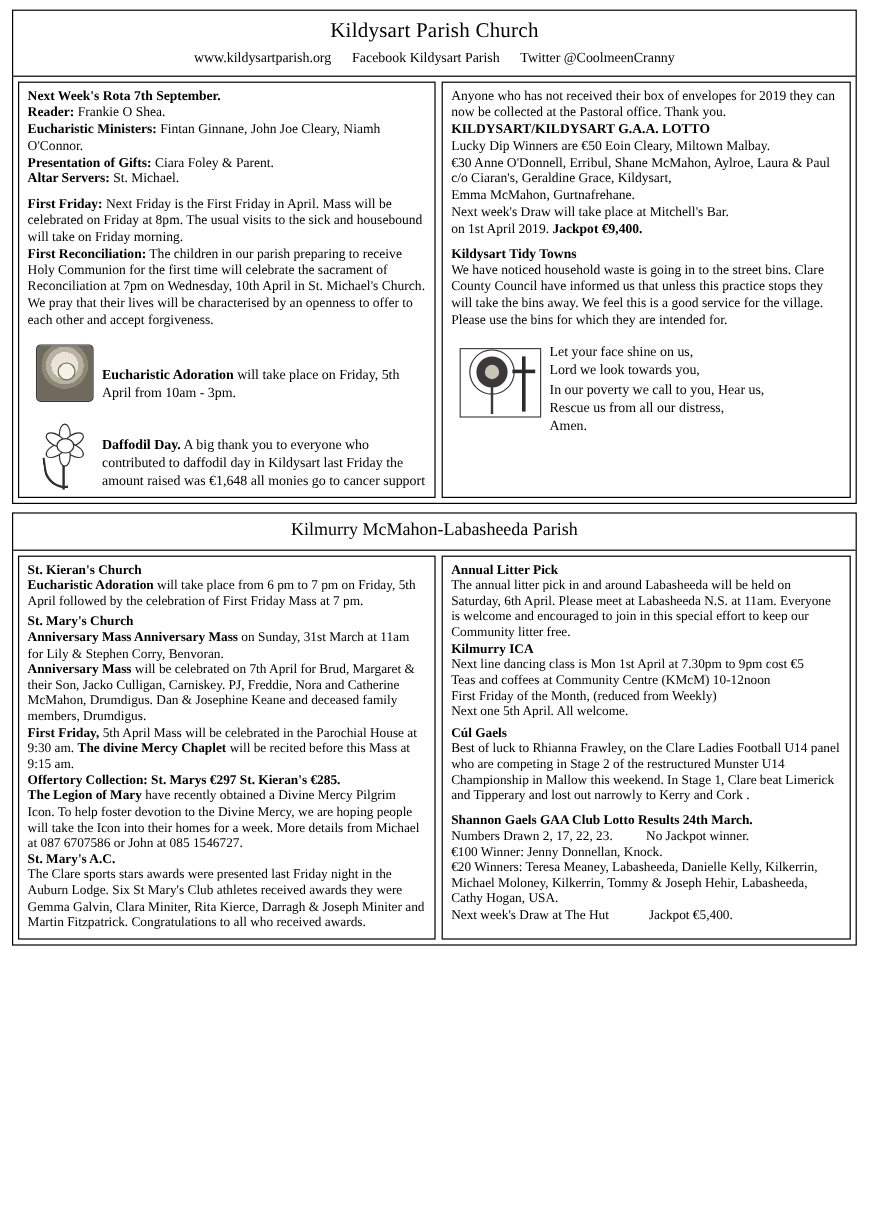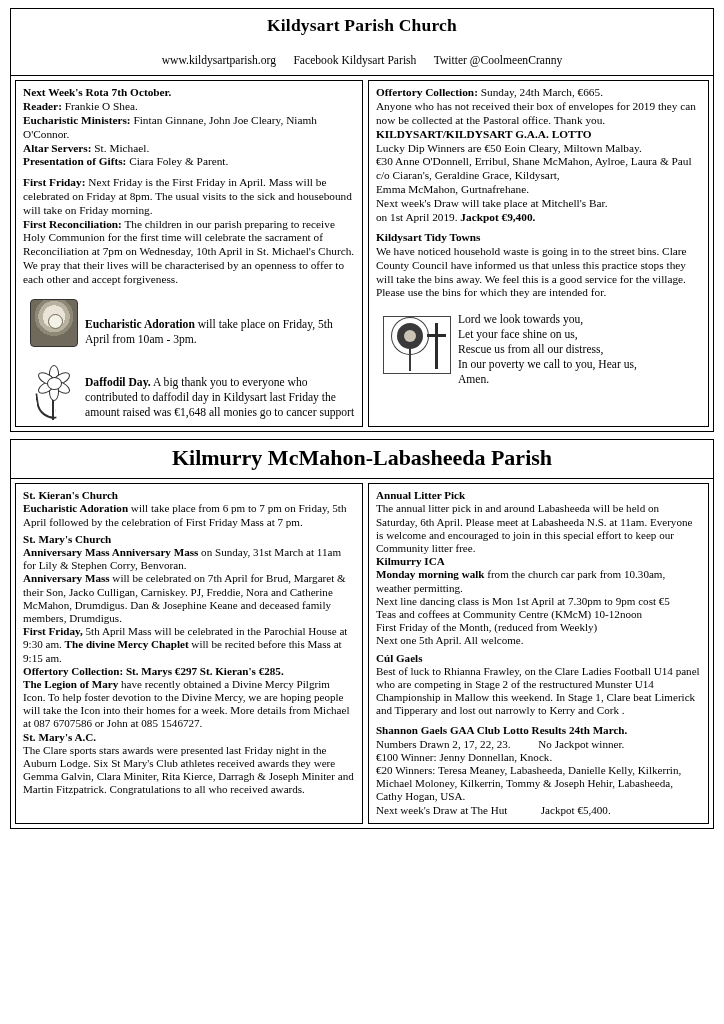--- a/index.html
+++ b/index.html
@@ -25,24 +25,24 @@
     border: 1.5px solid #000;
     box-sizing: border-box;
   }
   
   .banner {
     border-bottom: 1.5px solid #000;
     padding: 6px 4px 7px 4px;
     text-align: center;
   }
   .banner-title {
-    font-weight: bold;
+    font-weight: normal;
     font-size: 17.5px;
     letter-spacing: 0.2px;
-    margin-bottom: 18px;
+    margin-bottom: 6px;
   }
   .banner-sub {
     font-size: 11.6px;
   }
   .banner-sub span { white-space: pre; }
   .two-col {
     display: flex;
     padding: 4px;
     box-sizing: border-box;
   }
@@ -189,22 +189,22 @@
   .prayer-body { flex: 1 1 auto; font-size: 11.6px; line-height: 1.30; }
 
   
   .spacer { height: 7px; }
   .banner2 {
     border-bottom: 1.5px solid #000;
     padding: 5px 4px 6px 4px;
     text-align: center;
   }
   .banner2-title {
-    font-weight: bold;
-    font-size: 22px;
+    font-weight: normal;
+    font-size: 15px;
   }
   .small { font-size: 11.1px; }
   .tight { line-height: 1.19; }
 </style>
 </head>
 <body>
 
 <div class="page">
 
   <div class="outer-box">
@@ -215,25 +215,25 @@
         <span>&nbsp;&nbsp;&nbsp;&nbsp;</span>
         <span>Facebook Kildysart Parish</span>
         <span>&nbsp;&nbsp;&nbsp;&nbsp;</span>
         <span>Twitter @CoolmeenCranny</span>
       </div>
     </div>
 
     <div class="two-col">
 
       <div class="col col-left">
-        <p class="blk b">Next Week's Rota 7th October.</p>
+        <p class="blk b">Next Week's Rota 7th September.</p>
         <p class="blk"><span class="b">Reader:</span><span> Frankie O Shea.</span></p>
         <p class="blk"><span class="b">Eucharistic Ministers:</span><span> Fintan Ginnane, John Joe Cleary, Niamh O'Connor.</span></p>
+        <p class="blk"><span class="b">Presentation of Gifts:</span><span> Ciara Foley &amp; Parent.</span></p>
         <p class="blk"><span class="b">Altar Servers:</span><span> St. Michael.</span></p>
-        <p class="blk"><span class="b">Presentation of Gifts:</span><span> Ciara Foley &amp; Parent.</span></p>
 
         <div class="gap"></div>
 
         <p class="blk"><span class="b">First Friday:</span><span> Next Friday is the First Friday in April. Mass will be celebrated on Friday at 8pm.  The usual visits to the sick and housebound will take on Friday morning.</span></p>
 
         <p class="blk"><span class="b">First Reconciliation:</span><span> The children in our parish preparing to receive Holy Communion for the first time will celebrate the sacrament of Reconciliation at 7pm on Wednesday, 10th April in St. Michael's Church. We pray that their lives will be characterised by an openness to offer to each other and accept forgiveness.</span></p>
 
         <div class="img-block">
           <div class="img-holder">
             <div class="monstrance"></div>
@@ -259,21 +259,20 @@
               <div class="cup"></div>
             </div>
           </div>
           <div class="img-body">
             <span class="b">Daffodil  Day.</span><span> A big thank you to everyone who contributed to daffodil day in Kildysart last Friday the amount raised was €1,648 all monies go to cancer support</span>
           </div>
         </div>
       </div>
 
       <div class="col col-right">
-        <p class="blk"><span class="b">Offertory Collection:</span><span> Sunday, 24th March, €665.</span></p>
         <p class="blk">Anyone who has not  received their  box of envelopes  for 2019 they can now  be collected at the Pastoral office. Thank you.</p>
         <p class="blk b">KILDYSART/KILDYSART G.A.A. LOTTO</p>
         <p class="blk">Lucky Dip Winners are €50 Eoin Cleary, Miltown Malbay.</p>
         <p class="blk">€30 Anne O'Donnell, Erribul, Shane McMahon, Aylroe, Laura &amp; Paul c/o Ciaran's, Geraldine Grace, Kildysart,</p>
         <p class="blk">Emma McMahon, Gurtnafrehane.</p>
         <p class="blk">Next week's Draw will take place at Mitchell's Bar.</p>
         <p class="blk"><span>on 1st April 2019.</span><span class="b"> Jackpot €9,400.</span></p>
 
         <div class="gap"></div>
 
@@ -283,24 +282,24 @@
         <div class="prayer-block">
           <div class="prayer-img">
             <div class="pic">
               <div class="sun"></div>
               <div class="stalk"></div>
               <div class="cross-v"></div>
               <div class="cross-h"></div>
             </div>
           </div>
           <div class="prayer-body">
+            <div>Let your face shine on us,</div>
             <div>Lord we look towards you,</div>
-            <div>Let your face shine on us,</div>
+            <div>In our poverty we call to you, Hear us,</div>
             <div>Rescue us from all our distress,</div>
-            <div>In our poverty we call to you, Hear us,</div>
             <div>Amen.</div>
           </div>
         </div>
       </div>
 
     </div>
   </div>
 
   <div class="spacer"></div>
 
@@ -325,21 +324,20 @@
         <p class="blk"><span class="b">The Legion of Mary</span><span> have recently obtained a Divine Mercy Pilgrim Icon. To help foster devotion to the Divine Mercy, we are hoping people will take the Icon into their homes for a week.  More details from Michael at 087 6707586 or John at 085 1546727.</span></p>
         <p class="blk b">St. Mary's A.C.</p>
         <p class="blk">The Clare sports stars awards were presented last Friday night in the Auburn Lodge. Six  St Mary's Club athletes received awards they were Gemma Galvin, Clara Miniter, Rita Kierce, Darragh &amp; Joseph Miniter and Martin Fitzpatrick.  Congratulations to all who received awards.</p>
       </div>
 
       <div class="col col-right small tight">
         <p class="blk b">Annual Litter Pick</p>
         <p class="blk">The annual litter pick in and around Labasheeda will be held on Saturday, 6th April.  Please meet at Labasheeda N.S. at 11am. Everyone is welcome and encouraged to join in this special effort to keep our Community litter free.</p>
 
         <p class="blk b">Kilmurry ICA</p>
-        <p class="blk"><span class="b">Monday morning walk</span><span> from the church car park from 10.30am, weather permitting.</span></p>
         <p class="blk">Next line dancing class is Mon  1st April at 7.30pm to 9pm cost €5</p>
         <p class="blk">Teas and coffees at Community Centre (KMcM) 10-12noon</p>
         <p class="blk">First Friday of the Month, (reduced from Weekly)</p>
         <p class="blk">Next one 5th April.  All welcome.</p>
 
         <div class="gap-sm"></div>
 
         <p class="blk b">Cúl Gaels</p>
         <p class="blk"> Best of luck to Rhianna Frawley, on the Clare Ladies Football U14 panel who are competing in Stage 2 of the restructured Munster U14 Championship in Mallow this weekend. In Stage 1, Clare beat Limerick and Tipperary and lost out narrowly to Kerry and Cork .</p>
 

